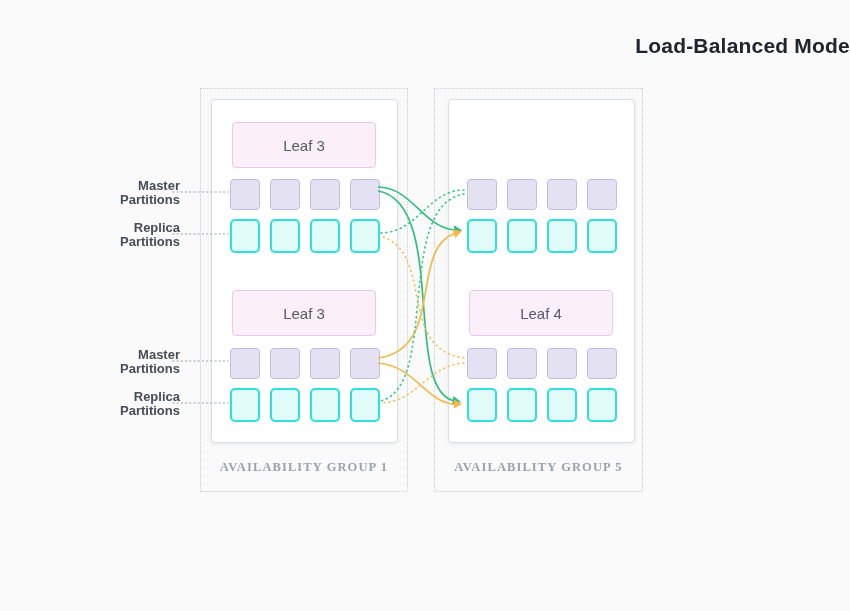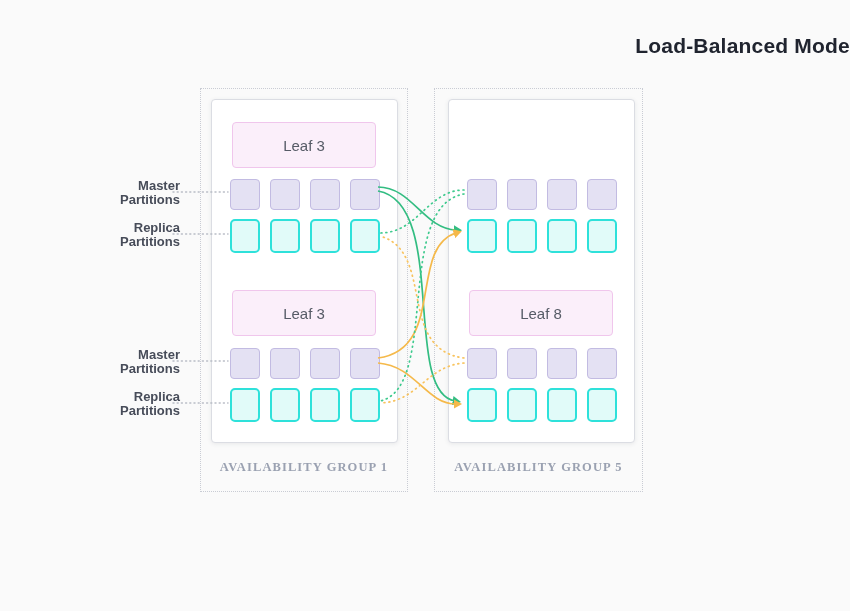--- a/index.html
+++ b/index.html
@@ -125,21 +125,21 @@
       <div class="sq master"></div>
       <div class="sq master"></div>
       <div class="sq master"></div>
     </div>
     <div class="row row-replica-a">
       <div class="sq replica"></div>
       <div class="sq replica"></div>
       <div class="sq replica"></div>
       <div class="sq replica"></div>
     </div>
-    <div class="leaf-box leaf-b">Leaf 8</div>
+    <div class="leaf-box leaf-b">Leaf 4</div>
     <div class="row row-master-b">
       <div class="sq master"></div>
       <div class="sq master"></div>
       <div class="sq master"></div>
       <div class="sq master"></div>
     </div>
     <div class="row row-replica-b">
       <div class="sq replica"></div>
       <div class="sq replica"></div>
       <div class="sq replica"></div>

